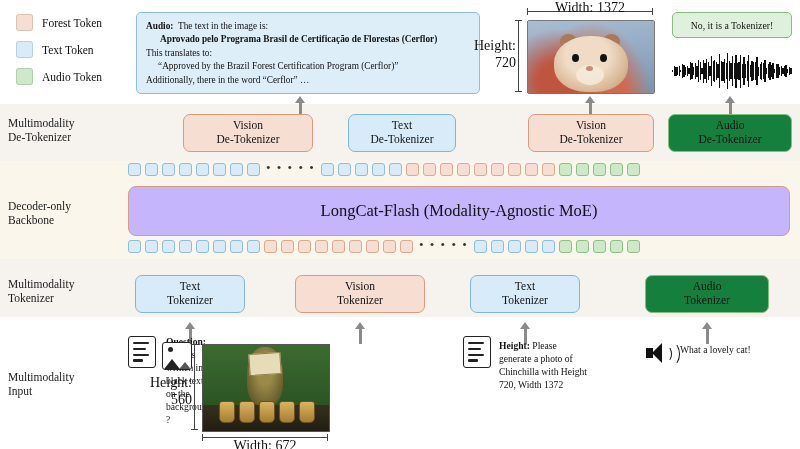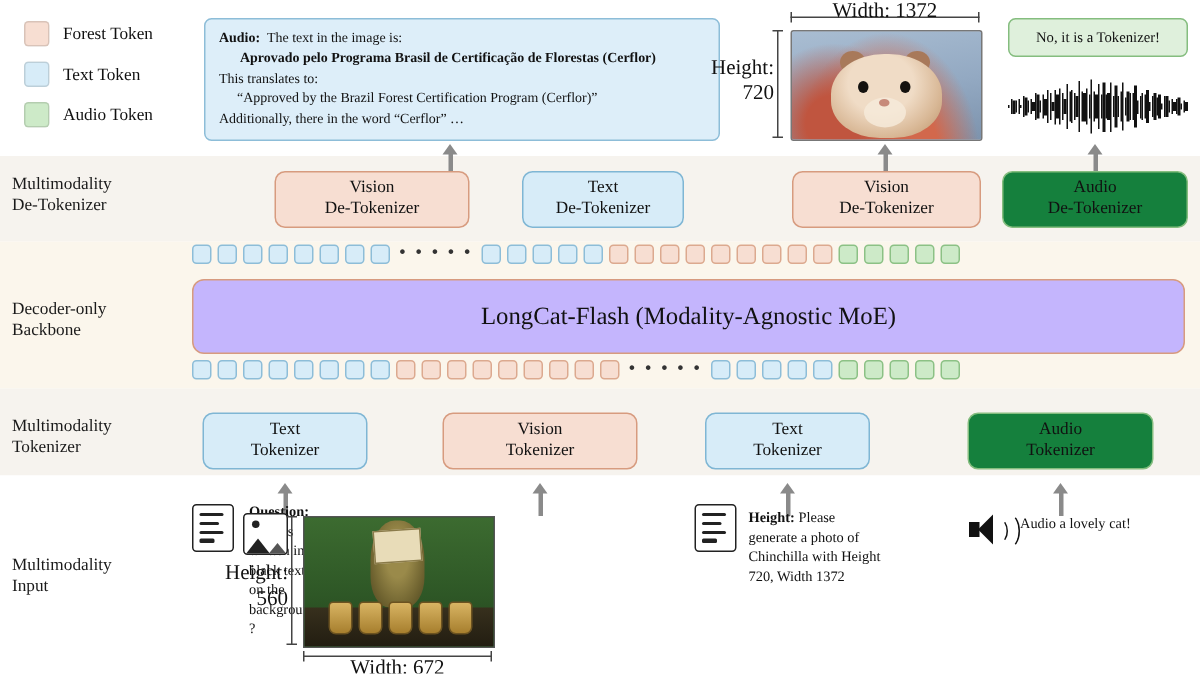--- a/index.html
+++ b/index.html
@@ -754,15 +754,15 @@
   <div class="input-text" style="left:499px; top:340px; width:90px;">
     <b>Height:</b>&nbsp;<span>Please generate a photo of Chinchilla with Height 720, Width 1372</span>
   </div>
 
   <div class="spk-icon" style="left:646px; top:340px;">
     <span class="body"></span>
       <span class="cone"></span>
     <span class="spk-wave" style="left:15px; top:6px; width:9px; height:14px;"></span>
     <span class="spk-wave" style="left:18px; top:2px; width:14px; height:22px;"></span>
   </div>
-  <div class="input-text" style="left:680px; top:344px; width:110px;">Audio a lovely cat!</div>
+  <div class="input-text" style="left:680px; top:344px; width:110px;">What a lovely cat!</div>
 
 </div>
 
 </body></html>

